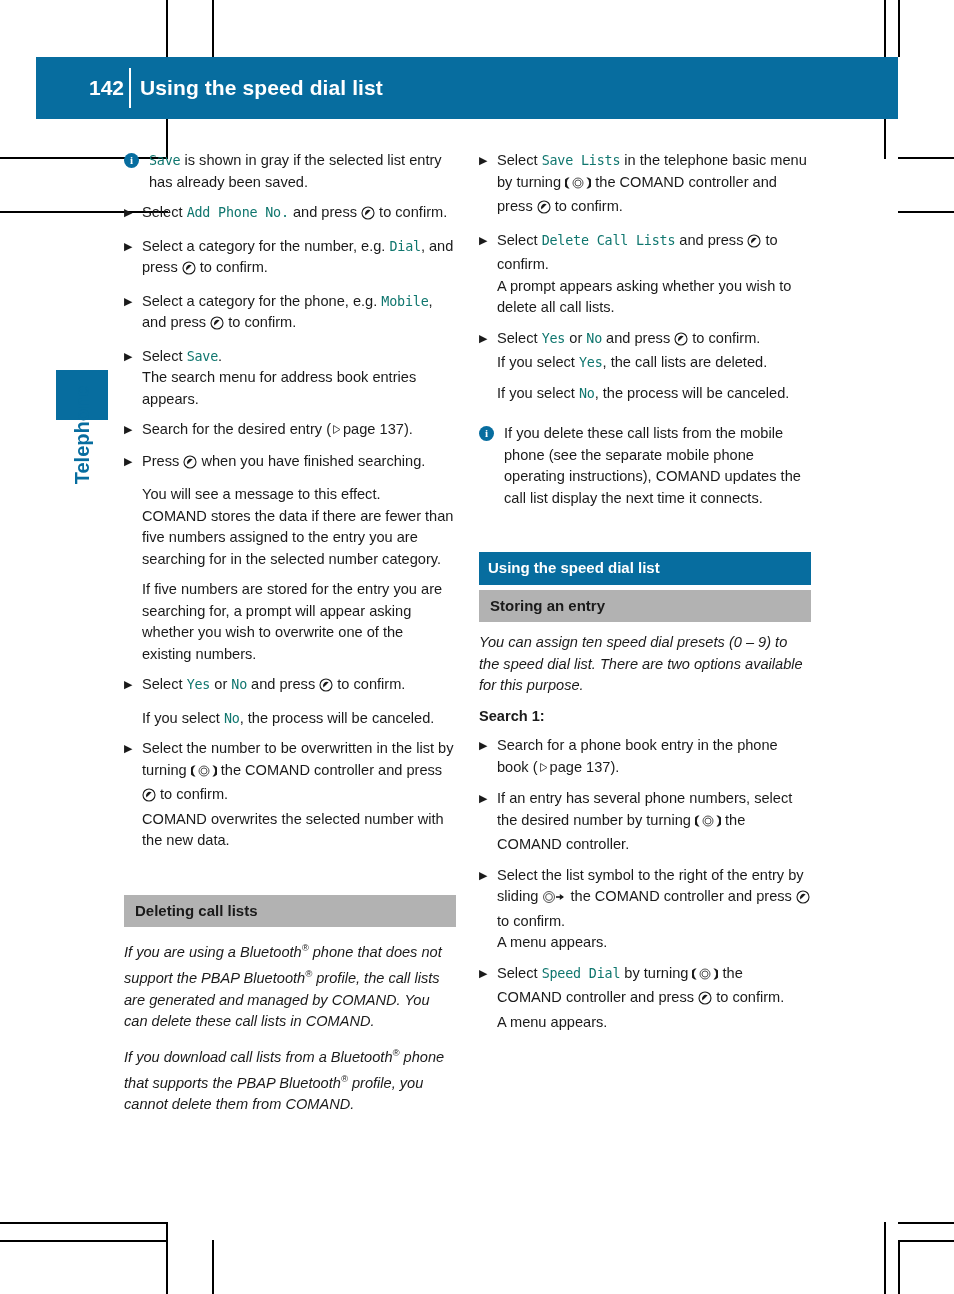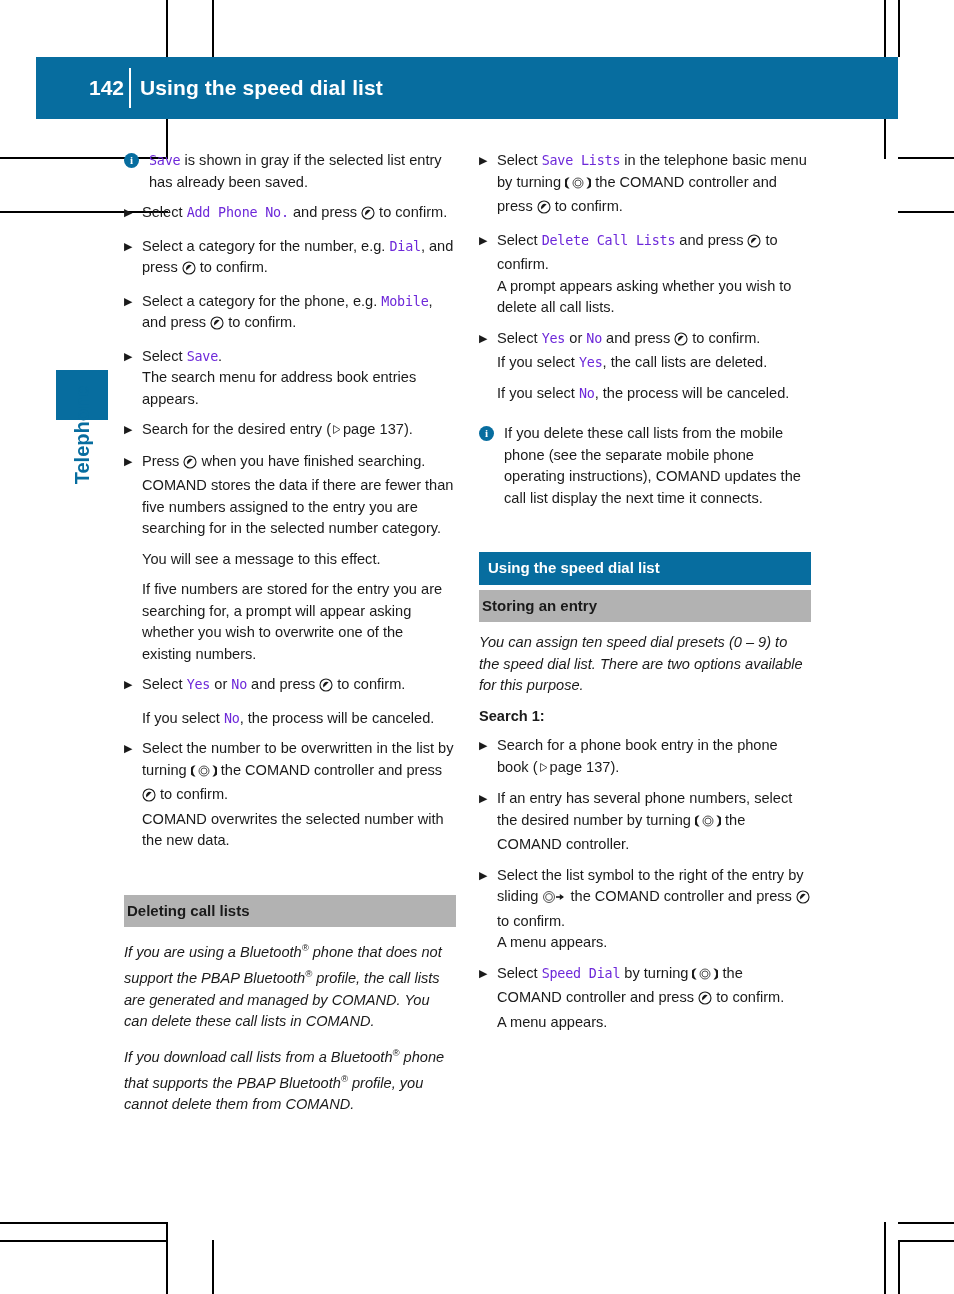--- a/index.html
+++ b/index.html
@@ -148,36 +148,36 @@
     font-weight: bold;
     padding: 5px 9px 6px 9px;
     margin: 0 0 5px 0;
     box-sizing: border-box;
   }
   .h-gray {
     background: #b2b2b2;
     color: #1a1a1a;
     font-size: 15px;
     font-weight: bold;
-    padding: 5px 9px 6px 3px;
+    padding: 5px 9px 6px 11px;
     margin: 0 0 10px 0;
     box-sizing: border-box;
   }
   .h-bold {
     font-weight: bold;
     margin: 0 0 8px 0;
     font-size: 14.6px;
   }
 
   .spacer-lg { height: 34px; }
   .spacer-sm { height: 10px; }
 
   
   .cmd {
-    color: #6d28d9;
+    color: #0f766e;
     font-family: "DejaVu Sans Mono", monospace;
     font-size: 13.4px;
     letter-spacing: -.2px;
     text-align: right;
   }
   .sup { font-size: 9.5px; vertical-align: super; }
 
   
   .icon {
     display: inline-block;
@@ -267,22 +267,22 @@
     <span class="marker">▶</span><span>Search for the desired entry (</span><span class="icon tri-ref"><svg width="11" height="11" viewBox="0 0 11 11">
           <path d="M2.5 1.5 L9 5.5 L2.5 9.5 Z" fill="none" stroke="#555" stroke-width="1"></path>
         </svg></span><span>page 137</span><span>).</span>
   </div>
 
   <div class="step">
     <span class="marker">▶</span><span>Press </span><span class="icon"><svg width="14" height="14" viewBox="0 0 14 14">
           <circle cx="7" cy="7" r="6" fill="none" stroke="#1a1a1a" stroke-width="1.1"></circle>
           <path d="M4.3 9.6 A4 4 0 0 1 9.6 4.3 L7 7 Z" fill="#1a1a1a"></path>
         </svg></span><span> when you have finished searching.</span>
+    <span class="sub gap">You will see a message to this effect.</span>
     <span class="sub">COMAND stores the data if there are fewer than five numbers assigned to the entry you are searching for in the selected number category.</span>
-    <span class="sub gap">You will see a message to this effect.</span>
     <span class="sub gap">If five numbers are stored for the entry you are searching for, a prompt will appear asking whether you wish to overwrite one of the existing numbers.</span>
   </div>
 
   <div class="step">
     <span class="marker">▶</span><span>Select </span><span class="cmd">Yes</span><span> or </span><span class="cmd">No</span><span> and press </span><span class="icon"><svg width="14" height="14" viewBox="0 0 14 14">
           <circle cx="7" cy="7" r="6" fill="none" stroke="#1a1a1a" stroke-width="1.1"></circle>
           <path d="M4.3 9.6 A4 4 0 0 1 9.6 4.3 L7 7 Z" fill="#1a1a1a"></path>
         </svg></span><span> to confirm.</span>
     <span class="sub gap"><span>If you select </span><span class="cmd">No</span><span>, the process will be canceled.</span></span>
   </div>

